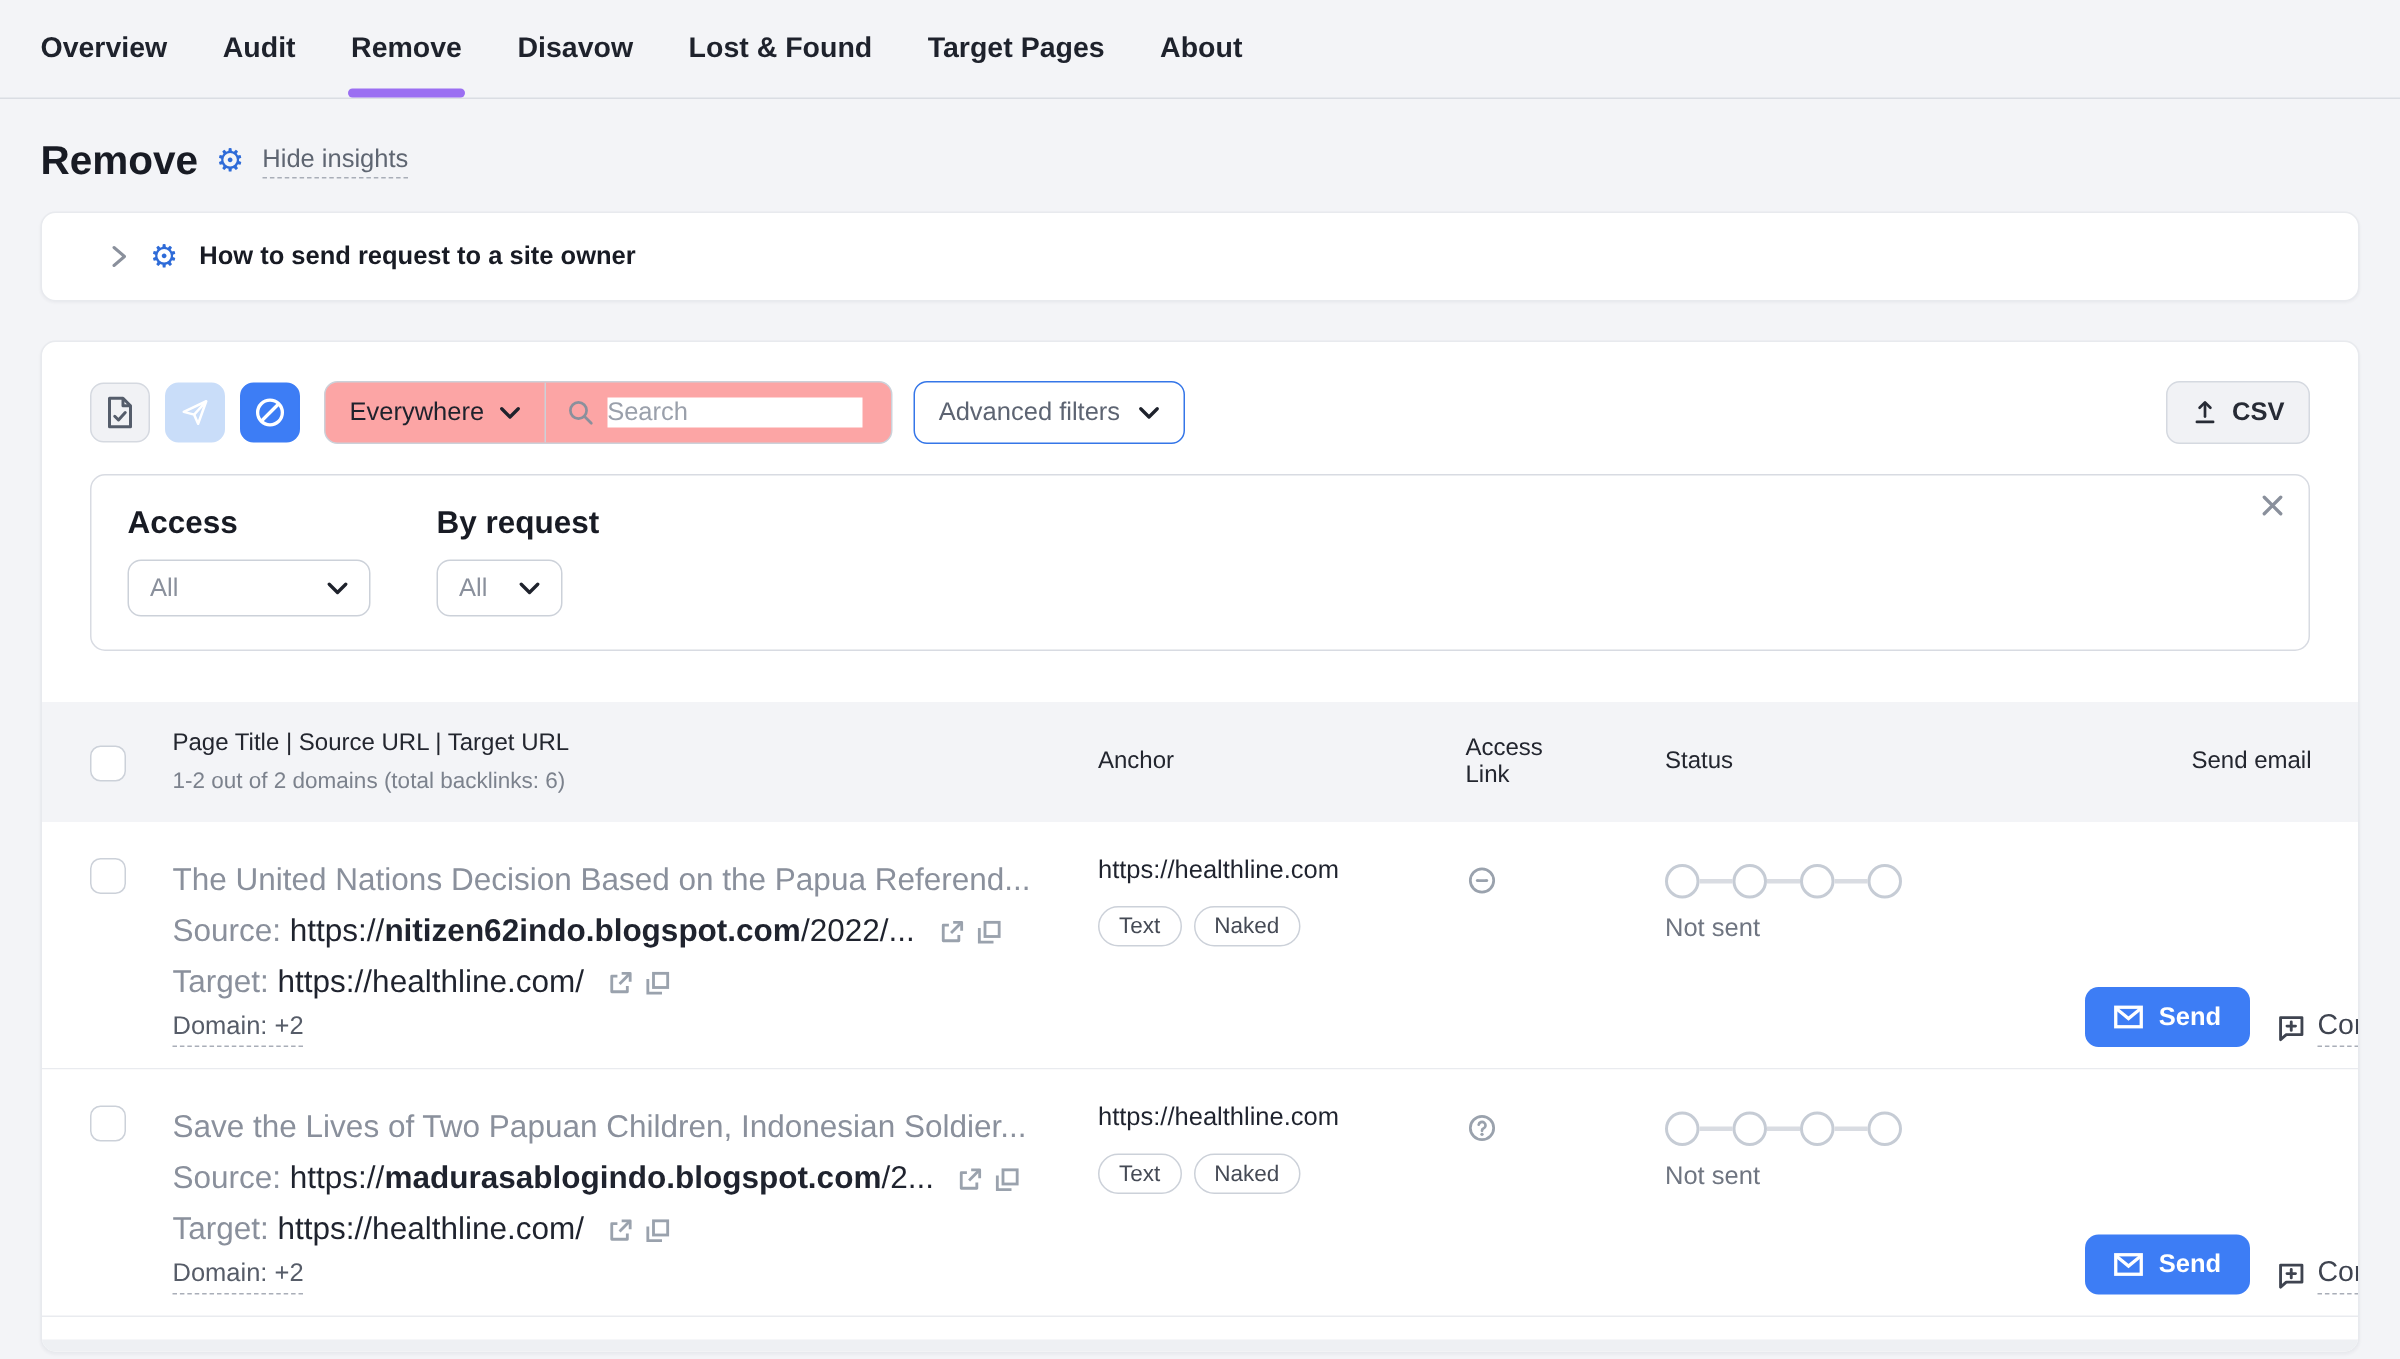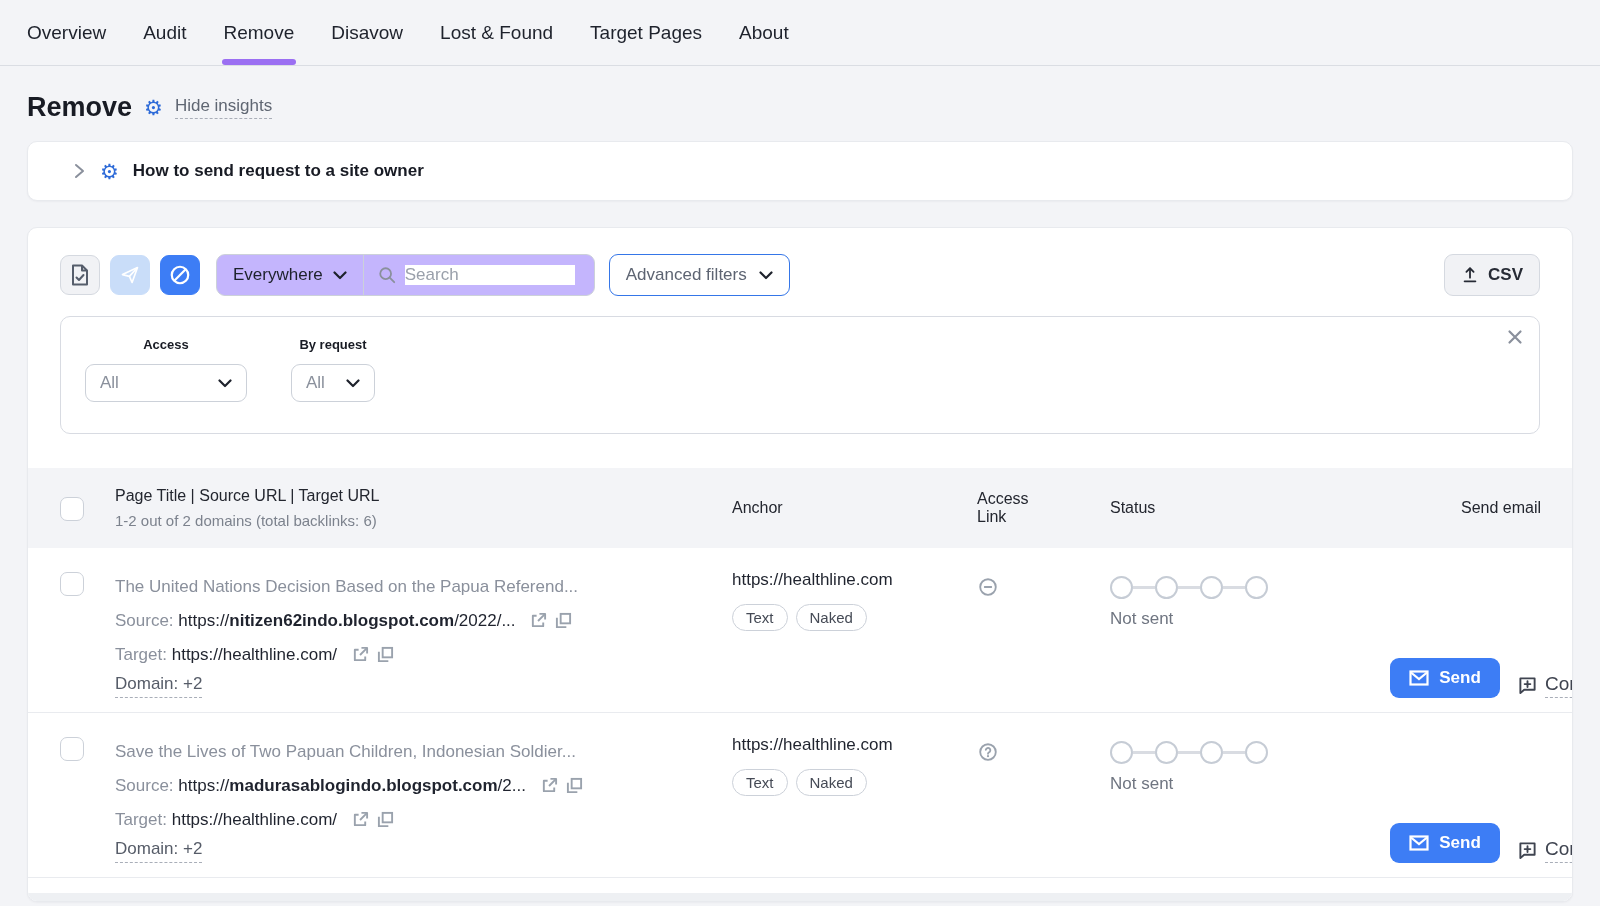--- a/index.html
+++ b/index.html
@@ -9,21 +9,21 @@
     background:#f3f4f7;
     color:#1e222c;
   }
   
   .topnav {
     display:flex; align-items:center; gap:37px;
     padding:0 27px; height:66px;
     border-bottom:1px solid #dadde3;
   }
   .tab {
-    font-size:19px; font-weight:400; color:#1e222c;
+    font-size:19px; font-weight:700; color:#1e222c;
     position:relative; height:65px; display:flex; align-items:center;
     cursor:pointer; white-space:nowrap;
   }
   .tab.active::after {
     content:""; position:absolute; left:-2px; right:-2px; bottom:0;
     height:6px; border-radius:4px; background:#9b6ff2;
   }
   
   .page-head { display:flex; align-items:center; gap:12px; padding:26px 27px 18px; }
   .page-title { font-size:27px; font-weight:800; color:#181b24; }
@@ -49,21 +49,21 @@
   .toolbar { display:flex; align-items:center; padding:26px 32px 10px 32px; }
   .icon-btn {
     width:40px; height:40px; border-radius:9px; border:1px solid #d5d9e0;
     background:#f1f2f5; color:#555d6b; display:flex; align-items:center; justify-content:center;
     cursor:pointer; margin-right:10px;
   }
   .icon-btn.send-disabled { background:#c9ddf9; border-color:#c9ddf9; color:#fff; }
   .icon-btn.block-active { background:#3d7df5; border-color:#3d7df5; color:#fff; margin-right:16px; }
   .search-group {
     display:flex; align-items:center; height:42px;
-    border:1px solid #ccd1d9; border-radius:9px; background:#c4b5fd; overflow:hidden;
+    border:1px solid #ccd1d9; border-radius:9px; background:#fca5a5; overflow:hidden;
   }
   .scope-select {
     display:flex; align-items:center; gap:10px; padding:0 16px; height:100%;
     border-right:1px solid #ccd1d9; cursor:pointer;
   }
   .scope-select .val { font-size:17px; color:#1e222c; }
   .search-box { display:flex; align-items:center; gap:9px; padding:0 14px; width:230px; }
   .search-box input {
     border:none; outline:none; font-size:17px; width:170px;
     font-family:"Liberation Sans", sans-serif; color:#1e222c;
@@ -87,21 +87,21 @@
     display:flex; align-items:center; gap:9px; padding:0 16px;
     font-size:17px; font-weight:700; color:#272b35; cursor:pointer;
   }
   
   .filter-panel {
     margin:10px 32px 0 32px; border:1px solid #d8dbe2; border-radius:10px;
     height:118px; position:relative; padding:20px 24px;
     display:flex; gap:44px;
   }
   .filter-group { display:flex; flex-direction:column; gap:12px; }
-  .filter-label { font-size:13px; font-weight:700; color:#181b24;text-align:center; }
+  .filter-label { font-size:21px; font-weight:700; color:#181b24; }
   .select {
     height:38px; border:1px solid #ccd1d9; border-radius:9px; background:#fff;
     display:flex; align-items:center; justify-content:space-between; gap:12px;
     padding:0 14px; font-size:17px; color:#8a909c; cursor:pointer;
   }
   .select.wide { width:162px; }
   .select.narrow { width:84px; }
   .panel-close { position:absolute; top:12px; right:16px; color:#8a909c; cursor:pointer; }
   
   .table { margin-top:34px; }
@@ -111,21 +111,21 @@
   .checkbox {
     width:24px; height:24px; border:1.5px solid #ccd1d9; border-radius:7px; background:#fff; cursor:pointer;
   }
   .h-main-title { font-size:16px; color:#23262f; }
   .h-sub { font-size:15px; color:#7c828d; margin-top:7px; }
   .h-col { font-size:16px; color:#23262f; }
   .col-anchor { padding-left:19px; }
   .col-send { text-align:right; padding-right:31px; }
   .body-row { border-bottom:1px solid #e9ebef; padding:22px 0 14px; background:#fff; }
   .body-row .cell-check { align-items:flex-start; }
-  .line { font-size:17px; line-height:34px; white-space:nowrap; }
+  .line { font-size:21px; line-height:34px; white-space:nowrap; }
   .row-title { color:#8a909c; }
   .lbl { color:#8a909c; }
   .url { color:#1f232e; }
   .url b { font-weight:700; }
   .mini-icons { display:inline-flex; gap:8px; margin-left:10px; color:#9aa2ad; vertical-align:-3px; }
   .mini-icons .mi { cursor:pointer; }
   .domain-more {
     display:inline-block; font-size:17px; color:#565c68; margin-top:2px;
     border-bottom:1.5px dashed #a9aeb8; padding-bottom:3px; cursor:pointer;
   }

